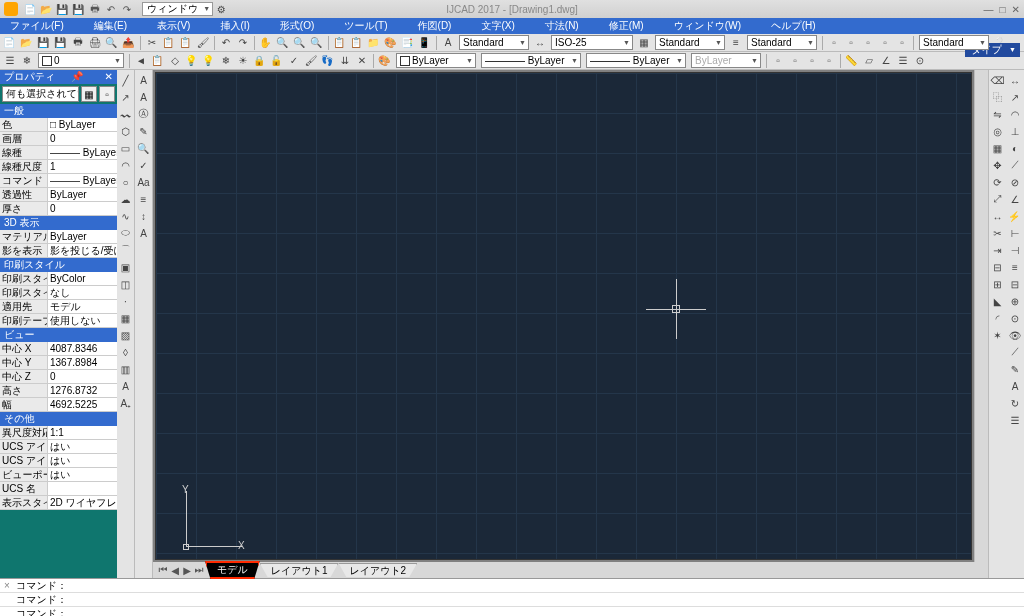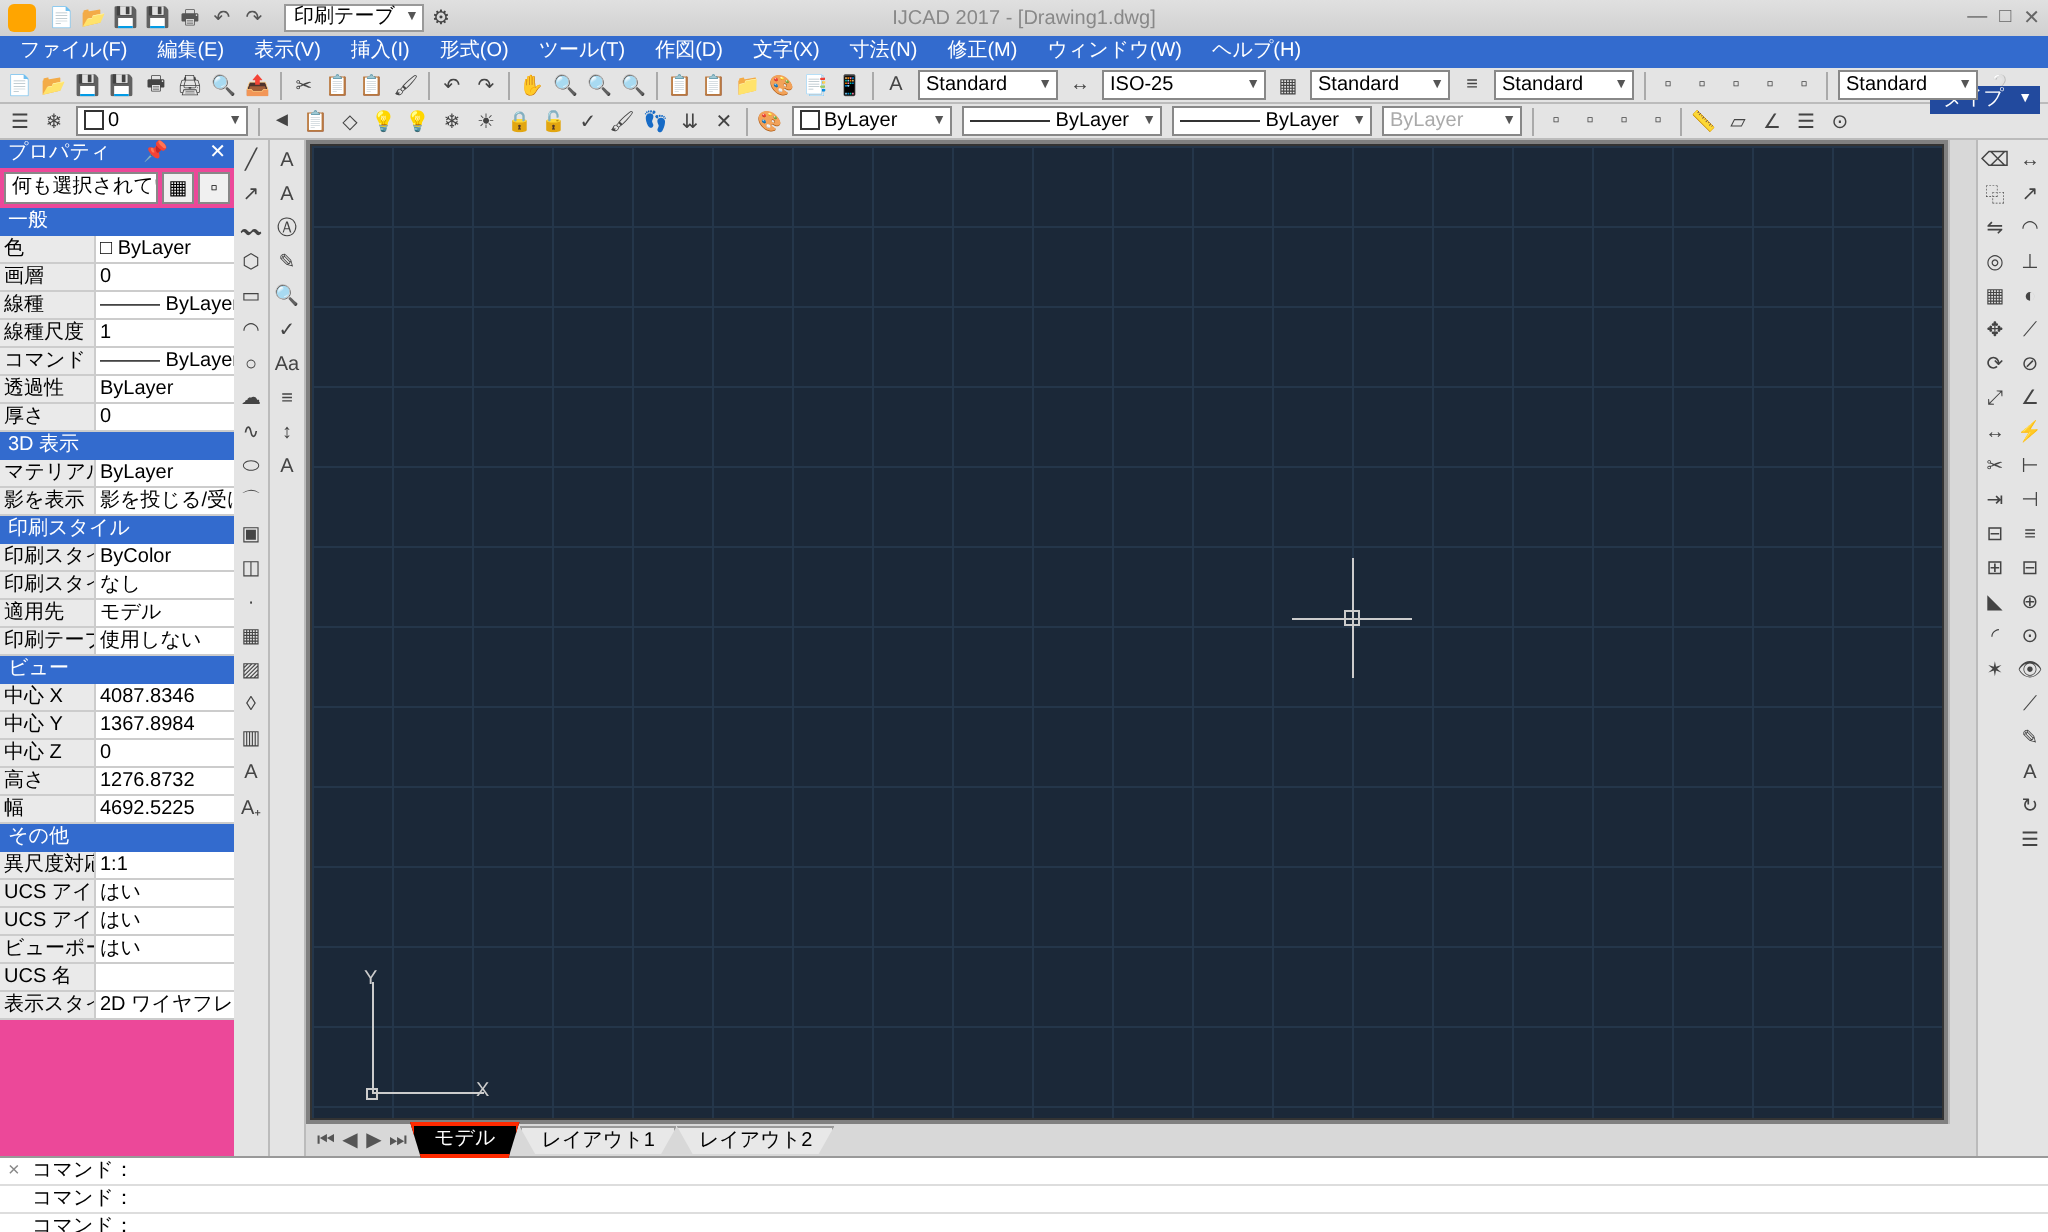--- a/index.html
+++ b/index.html
@@ -5,32 +5,32 @@
 * { margin: 0; padding: 0; box-sizing: border-box; font-family: "MS Gothic", sans-serif; font-size: 10px; }
 body { width: 1024px; height: 616px; background: #e8e8e8; overflow: hidden; position: relative; }
 .titlebar { height: 18px; background: linear-gradient(#e0e0e0,#d0d0d0); display: flex; align-items: center; padding: 0 4px; }
 .titlebar .app-icon { width: 14px; height: 14px; background: #ffa500; border-radius: 3px; margin-right: 6px; }
 .titlebar .qat { display: flex; gap: 2px; }
 .titlebar .qat span { width: 14px; height: 14px; display: flex; align-items: center; justify-content: center; color: #555; }
 .titlebar .ws-sel { margin-left: 8px; background: #fff; border: 1px solid #999; padding: 0 14px 0 4px; height: 14px; line-height: 12px; position: relative; min-width: 70px; }
 .titlebar .ws-sel::after { content: "▼"; position: absolute; right: 2px; top: 0; font-size: 7px; color: #555;}
 .titlebar .title-text { position: absolute; left: 50%; transform: translateX(-50%); color: #888; font-size: 10px;}
 .titlebar .win-ctrls { margin-left: auto; display: flex; gap: 6px; color: #666; }
-.menubar { height: 16px; background: #336bce; display: flex; align-items: center; padding: 0 4px; gap: 3px; }
+.menubar { height: 16px; background: #336bce; display: flex; align-items: center; padding: 0 4px; gap: 18px; }
 .menubar span { color: #fff; padding: 0 6px; height: 14px; line-height: 14px; }
 .menubar .type-lbl { margin-left: auto; background: #224a9e; padding: 0 18px 0 6px; position: relative; margin-top: 48px; }
 .menubar .type-lbl::after { content: "▼"; position: absolute; right: 4px; top: 0; font-size: 7px; }
 .toolbar-row { height: 18px; background: #e4e4e4; border-bottom: 1px solid #bbb; display: flex; align-items: center; padding: 0 2px; gap: 1px; }
 .tb-btn { width: 16px; height: 16px; display: flex; align-items: center; justify-content: center; color: #444; border: 1px solid transparent; cursor: pointer; }
 .tb-sep { width: 1px; height: 14px; background: #aaa; margin: 0 2px; }
 .tb-drop { background: #fff; border: 1px solid #888; height: 15px; line-height: 13px; padding: 0 14px 0 3px; position: relative; margin: 12px 2px; }
 .tb-drop::after { content: "▼"; position: absolute; right: 2px; top: 0; font-size: 7px; color: #555; }
 .layer-color { display: inline-block; width: 10px; height: 10px; border: 1px solid #333; background: #fff; vertical-align: middle; margin-right: 2px;}
 .main-area { display: flex; height: 508px; }
-.props-panel { width: 117px; background: #ec4899; display: flex; flex-direction: column; }
+.props-panel { width: 117px; background: #0f766e; display: flex; flex-direction: column; }
 .props-title { background: #336bce; color: #fff; height: 14px; line-height: 14px; padding: 0 4px; display: flex; }
 .props-title .close { margin-left: auto; }
 .props-sel { display: flex; padding: 2px; gap: 2px; }
 .props-sel .sel-box { flex: 1; background: #fff; border: 1px solid #888; height: 16px; line-height: 14px; padding: 0 3px; overflow: hidden; white-space: nowrap; }
 .props-sel .sq { width: 16px; height: 16px; border: 1px solid #888; background: #f0f0f0; display: flex; align-items: center; justify-content: center; }
 .prop-section { background: #336bce; color: #fff; height: 14px; line-height: 14px; padding: 0 4px; }
 .prop-row { display: flex; height: 14px; border-bottom: 1px solid #ccc; background: #f4f4f4; }
 .prop-row .k { width: 48px; padding: 0 2px; line-height: 13px; background: #eaeaea; border-right: 1px solid #ccc; overflow: hidden; white-space: nowrap;}
 .prop-row .v { flex: 1; padding: 0 2px; line-height: 13px; background: #fff; overflow: hidden; white-space: nowrap;}
 .left-toolcol { width: 18px; background: #e4e4e4; border-right: 1px solid #bbb; display: flex; flex-direction: column; align-items: center; padding-top: 2px; gap: 1px; }
@@ -70,21 +70,21 @@
   <div class="app-icon"></div>
   <div class="qat">
     <span class="tb-btn">📄</span>
     <span class="tb-btn">📂</span>
     <span class="tb-btn">💾</span>
     <span class="tb-btn">💾</span>
     <span class="tb-btn">🖶</span>
     <span class="tb-btn">↶</span>
     <span class="tb-btn">↷</span>
   </div>
-  <div class="ws-sel">印刷テーブ</div>
+  <div class="ws-sel">ウィンドウ</div>
   <span class="tb-btn">⚙</span>
   <div class="title-text">IJCAD 2017 - [Drawing1.dwg]</div>
   <div class="win-ctrls">
     <span>—</span>
     <span>□</span>
     <span>✕</span>
   </div>
 </div>
 
 <div class="menubar">

